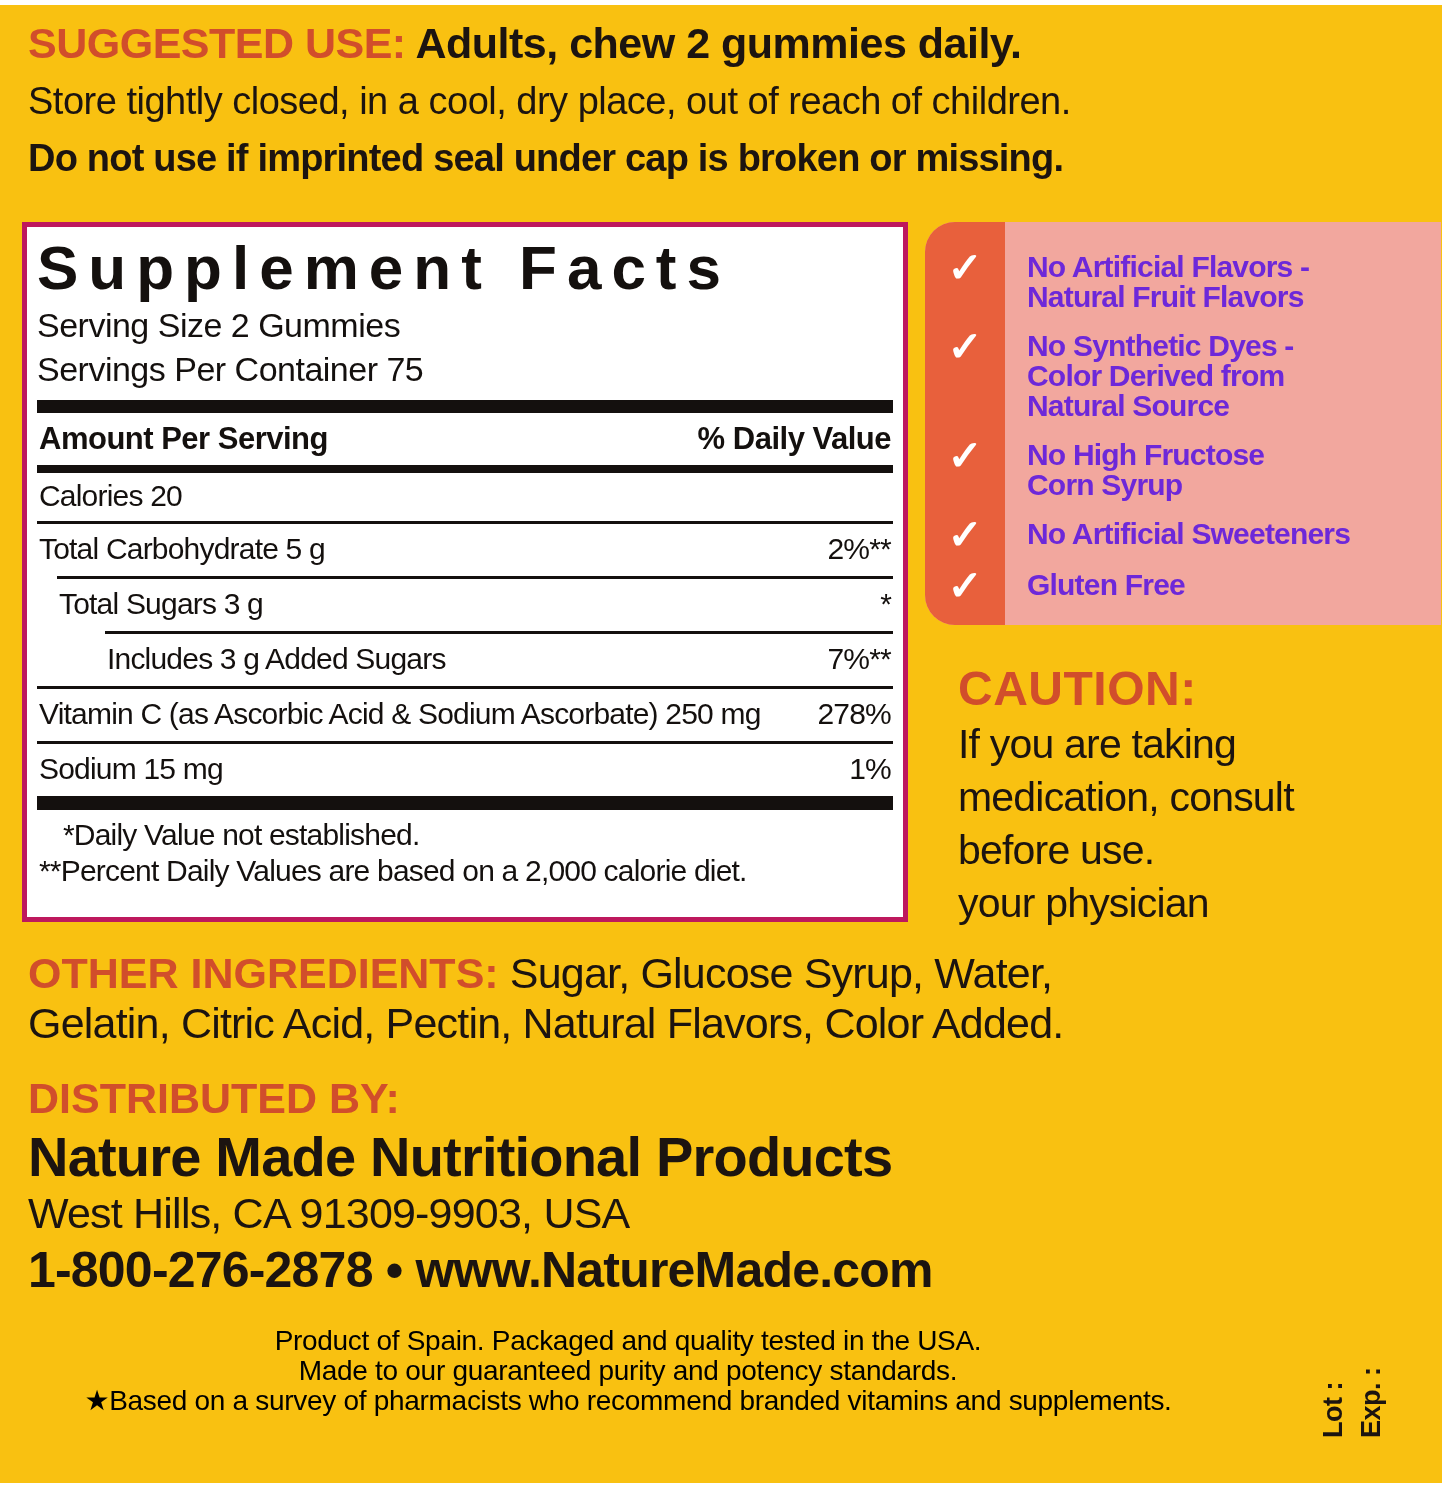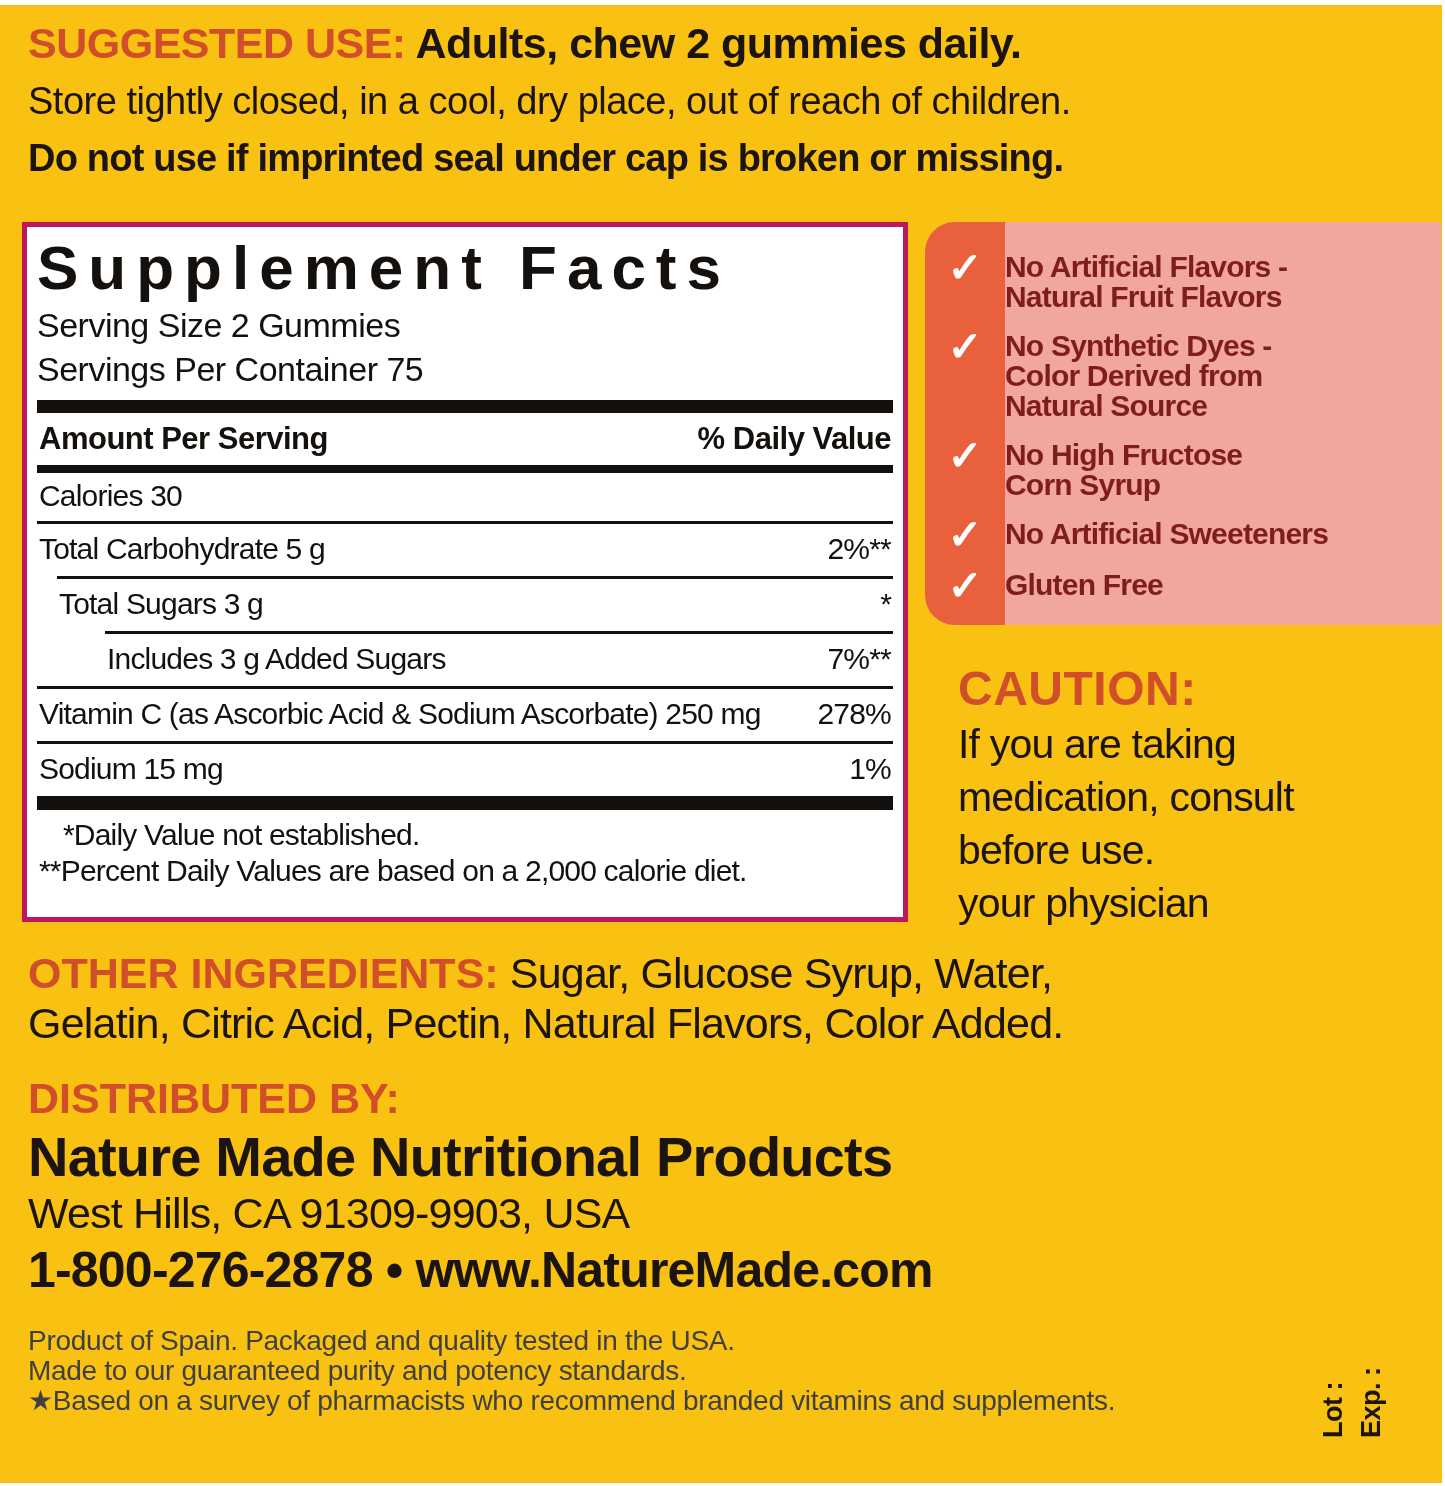--- a/index.html
+++ b/index.html
@@ -43,43 +43,43 @@
 
   
   .claims-box { position:absolute; left:925px; top:222px; width:516px; height:403px;
                 background:#f2a79e; border-radius:30px 0 0 30px; }
   .claims-strip { position:absolute; left:0; top:0; width:80px; height:403px;
                   background:#e8603c; border-radius:30px 0 0 30px; }
   .claims-list { position:relative; padding-top:30px; display:flex; flex-direction:column; gap:19px; }
   .claim { display:flex; align-items:flex-start; }
   .claim-check { width:80px; flex:none; text-align:center; color:#ffffff;
                  font-size:42px; font-weight:bold; line-height:32px; }
-  .claim-text { font-weight:bold; font-size:30px; line-height:30px;
-                color:#7f1d1d; letter-spacing:-0.8px; }
+  .claim-text { padding-left:22px; font-weight:bold; font-size:30px; line-height:30px;
+                color:#6d28d9; letter-spacing:-0.8px; }
 
   
   .caution { position:absolute; left:941px; top:660px; width:490px;margin-left:17px; }
   .caution-h { color:#d14e2b; font-weight:bold; font-size:48px; line-height:58px; letter-spacing:0.5px; }
   .caution-line { font-size:41px; line-height:53px; letter-spacing:-0.8px; }
 
   
   .other-ing { position:absolute; left:28px; top:948px; width:1180px;
                font-size:43px; line-height:50px; letter-spacing:-0.8px; }
   .other-ing .head { font-weight:bold; color:#d14e2b; letter-spacing:0; }
 
   
   .dist { position:absolute; left:28px; top:1068px; width:1000px; }
   .dist-h { color:#d14e2b; font-weight:bold; font-size:43px; line-height:60px; }
   .dist-company { font-weight:bold; font-size:56px; line-height:57px; letter-spacing:-0.8px; }
   .dist-addr { font-size:43px; line-height:56px; letter-spacing:-0.8px; }
   .dist-phone { font-weight:bold; font-size:50px; line-height:58px; letter-spacing:-0.8px; }
 
   
   .fine { position:absolute; left:28px; top:1326px; width:1200px;
-          font-size:28px; line-height:30px; color:#404040; letter-spacing:-0.3px; }
+          font-size:28px; line-height:30px; color:#000000; letter-spacing:-0.3px;text-align:center; }
 
   
   .lotexp { position:absolute; left:1308px; top:1348px; width:96px; height:84px;
             transform:rotate(-90deg); transform-origin:center center;
             font-size:27px; font-weight:bold; line-height:38px; color:#1c1410; letter-spacing:-0.5px; }
 </style>
 </head>
 <body>
 
 <div class="label">
@@ -96,21 +96,21 @@
     <div class="sf-serving">Serving Size 2 Gummies</div>
     <div class="sf-serving">Servings Per Container 75</div>
     <div class="bar-thick"></div>
     <div class="sf-header">
       <span>Amount Per Serving</span>
       <span>% Daily Value</span>
     </div>
     <div class="bar-med"></div>
 
     <div class="sf-row first">
-      <span>Calories 30</span>
+      <span>Calories 20</span>
       <span class="val"></span>
     </div>
     <div class="sf-row">
       <span>Total Carbohydrate 5 g</span>
       <span class="val">2%**</span>
     </div>
     <div class="sf-row ind1">
       <span>Total Sugars 3 g</span>
       <span class="val">*</span>
     </div>

